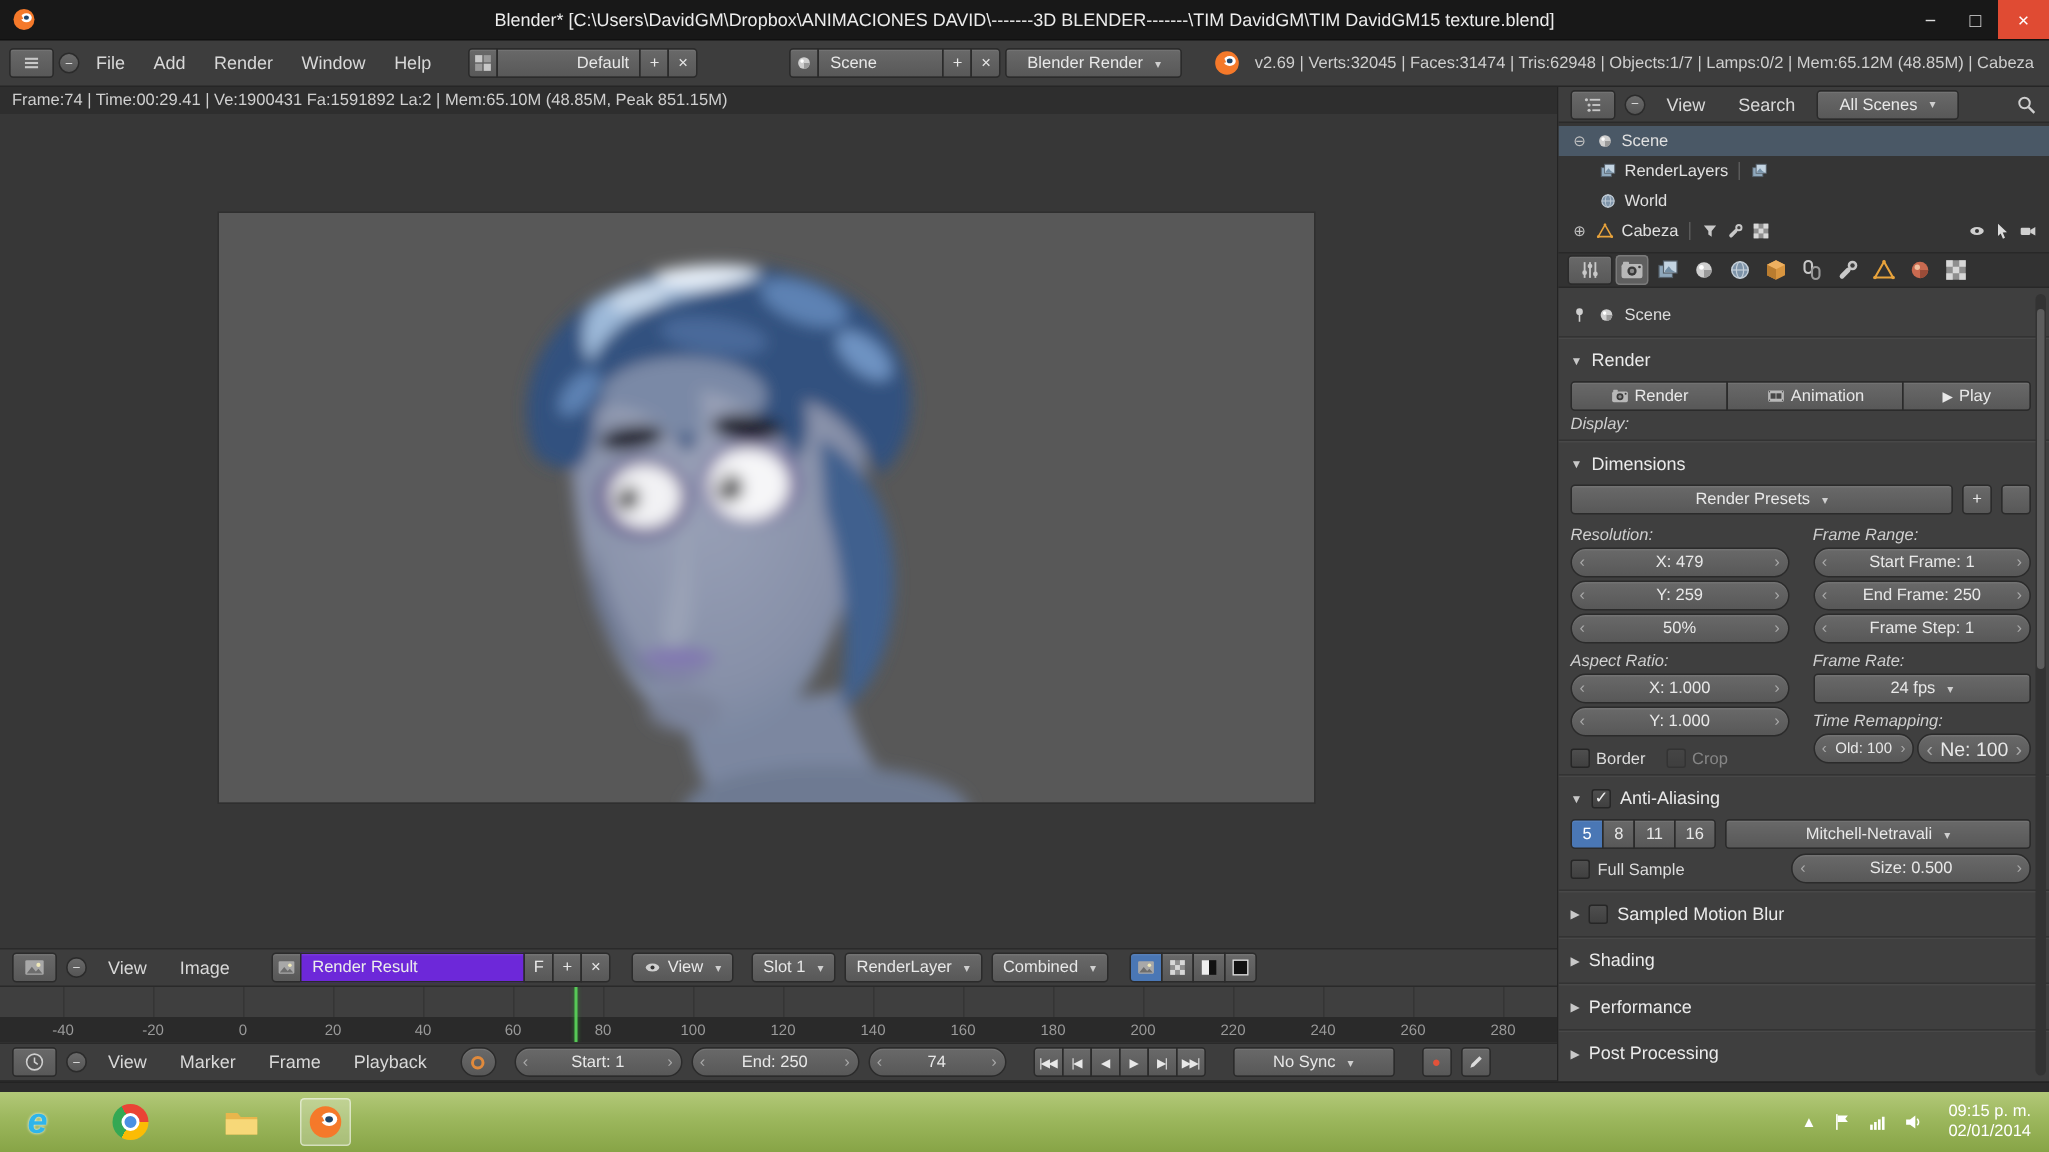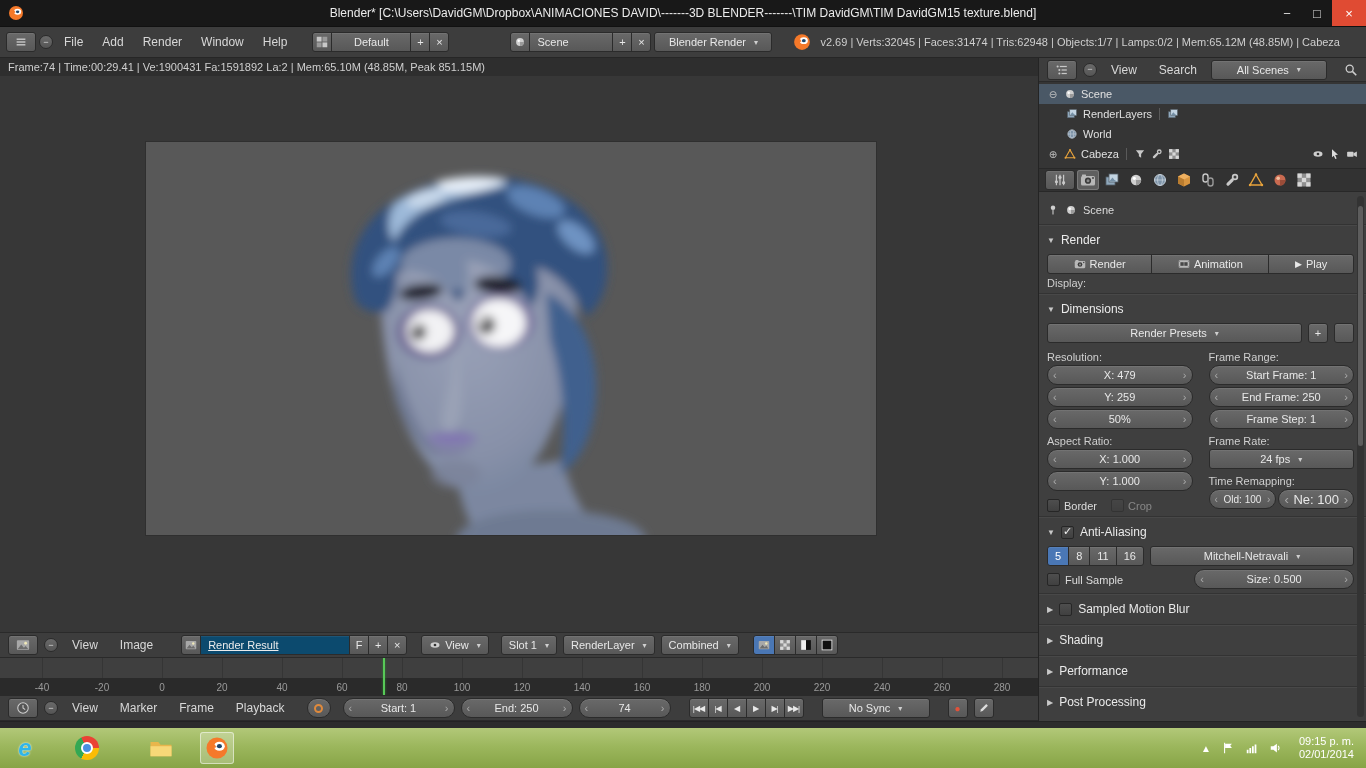--- a/index.html
+++ b/index.html
@@ -24,21 +24,21 @@
     padding:0 7px; border-radius:3px; box-shadow:inset 0 1px 0 rgba(255,255,255,.07); white-space:nowrap; }
   .dd::after { content:"▾"; font-size:8px; color:#cfcfcf; margin-left:4px; }
   .num { border-radius:10px; position:relative; padding:0 14px;text-align:right; }
   .num::before { content:"‹"; position:absolute; left:5px; color:#d0d0d0; opacity:.65; }
   .num::after  { content:"›"; position:absolute; right:5px; color:#d0d0d0; opacity:.65; }
   .grp { display:flex; }
   .grp > .w { border-radius:0; margin-left:-1px; }
   .grp > .w:first-child { border-radius:3px 0 0 3px; margin-left:0; }
   .grp > .w:last-child { border-radius:0 3px 3px 0; }
   .mini { width:20px; padding:0; }
-  .namefield { background:#0c4a6e; color:#ececec; justify-content:flex-start;text-decoration:underline; }
+  .namefield { background:#6d28d9; color:#ececec; justify-content:flex-start; }
   .menu { padding:3px 8px; font-size:12px; color:#d8d8d8; border-radius:3px; white-space:nowrap; }
   .edbtn { width:30px; height:20px; }
   .dotbtn { width:14px; height:14px; border-radius:50%; background:linear-gradient(#6a6a6a,#555);
     border:1px solid #2b2b2b; color:#ddd; font-size:9px; display:flex; align-items:center;
     justify-content:center; line-height:1; }
   .cb { width:13px; height:13px; background:linear-gradient(#4e4e4e,#404040); border:1px solid #262626;
     border-radius:2px; flex:none; position:relative; }
   .cb.ck::after { content:"✓"; position:absolute; left:1px; top:-2px; font-size:11px; color:#f2f2f2; }.ic12{width:12px;height:12px}.ic14{width:14px;height:14px}
   .ic16{width:16px;height:16px}.ic18{width:18px;height:18px}.ic24{width:24px;height:24px}
   .dim { opacity:.45; }
@@ -103,21 +103,21 @@
     padding:8px 12px 0 8px; overflow:hidden; }
   .crumb { display:flex; align-items:center; gap:6px; height:20px; color:#dcdcdc; font-size:11px; }
   .ph { display:flex; align-items:center; gap:6px; height:22px; font-size:12px; color:#eaeaea; margin-top:2px; }
   .ph::before { font-size:8px; color:#c8c8c8; }
   .ph.open::before { content:"▼"; }
   .ph.closed::before { content:"▶"; }
   .psep { height:1px; background:#333; box-shadow:0 1px 0 rgba(255,255,255,.05); margin:4px -12px 4px -8px; }
   .prow { display:flex; align-items:center; gap:6px; margin:3px 0; }
   .prow .w { flex:none; }
   .flex1 { flex:1 1 auto !important; }
-  .plabel { font-size:11px; color:#cfcfcf; margin:5px 0 1px; }
+  .plabel { font-size:11px; color:#cfcfcf; margin:5px 0 1px;font-style:italic; }
   .twocol { display:flex; gap:16px; }
   .pcol { flex:1; min-width:0; display:flex; flex-direction:column; }
   .pcol .num, .pcol .dd { margin:1px 0; }
   .cbrow { display:flex; align-items:center; gap:4px; font-size:11px; color:#dcdcdc; margin-top:7px; }
   .samples { display:flex; flex:1; }
   .samples .w { flex:1; }
   .samples .on { background:#4a77b5; color:#fff; }
   .collapsedrow { margin-top:2px; }
   .scrollbar { position:absolute; top:4px; right:2px; bottom:4px; width:7px; background:#333;
     border-radius:4px; }
@@ -331,21 +331,21 @@
     <div class="menu">Add</div>
     <div class="menu">Render</div>
     <div class="menu">Window</div>
     <div class="menu">Help</div>
     <div class="grp ml14">
       <div class="w mini">
           <svg class="ic12">
             <use href="#i-grid"></use>
           </svg>
         </div>
-      <div class="w" style="width:80px;justify-content:center">
+      <div class="w" style="width:96px;justify-content:flex-end">
           <span>Default</span>
         </div>
       <div class="w mini">+</div>
       <div class="w mini">×</div>
     </div>
     <div class="grp ml58">
       <div class="w mini">
           <svg class="ic12">
             <use href="#i-ball"></use>
           </svg>
@@ -564,21 +564,21 @@
     <div class="outliner">
       <div class="ehdr outhdr" style="border-top:none">
         <div class="w edbtn">
             <svg class="ic14">
               <use href="#i-list"></use>
             </svg>
           </div>
         <div class="dotbtn">−</div>
         <div class="menu">View</div>
         <div class="menu">Search</div>
-        <div class="w dd" style="width:116px">
+        <div class="w dd" style="width:95px">
             <span>All Scenes</span>
           </div>
         <div class="ospace"></div>
         <span style="display:flex">
             <svg class="ic14">
               <use href="#i-mag"></use>
             </svg>
           </span>
       </div>
       <div class="otree">

